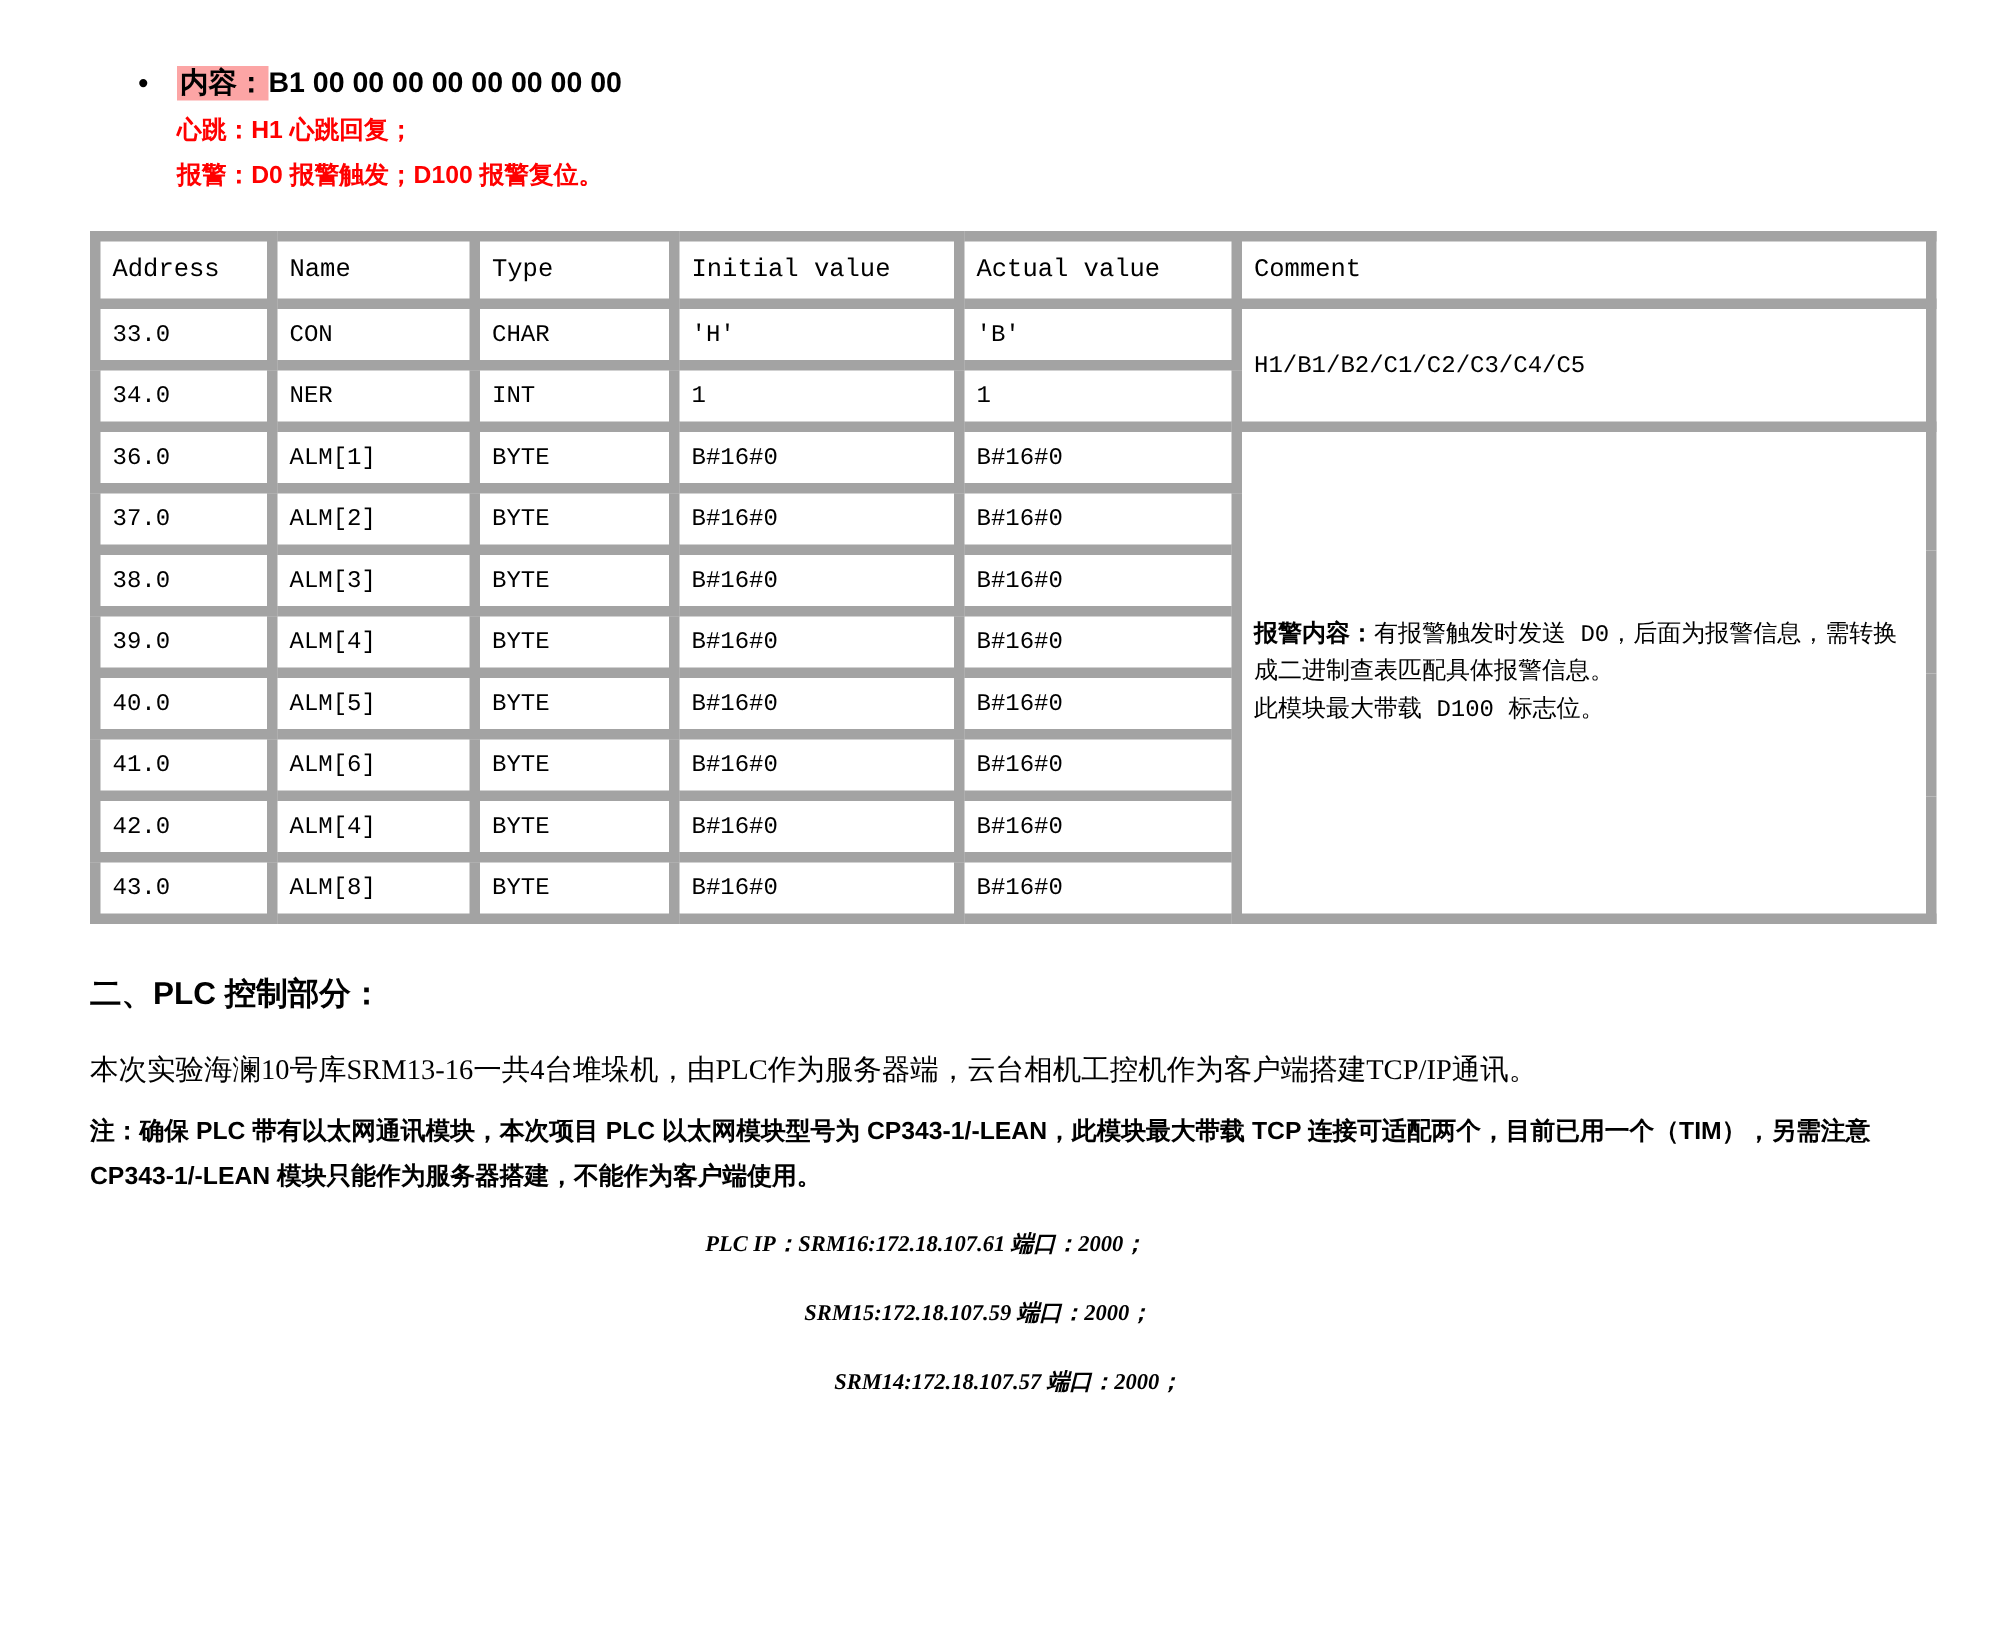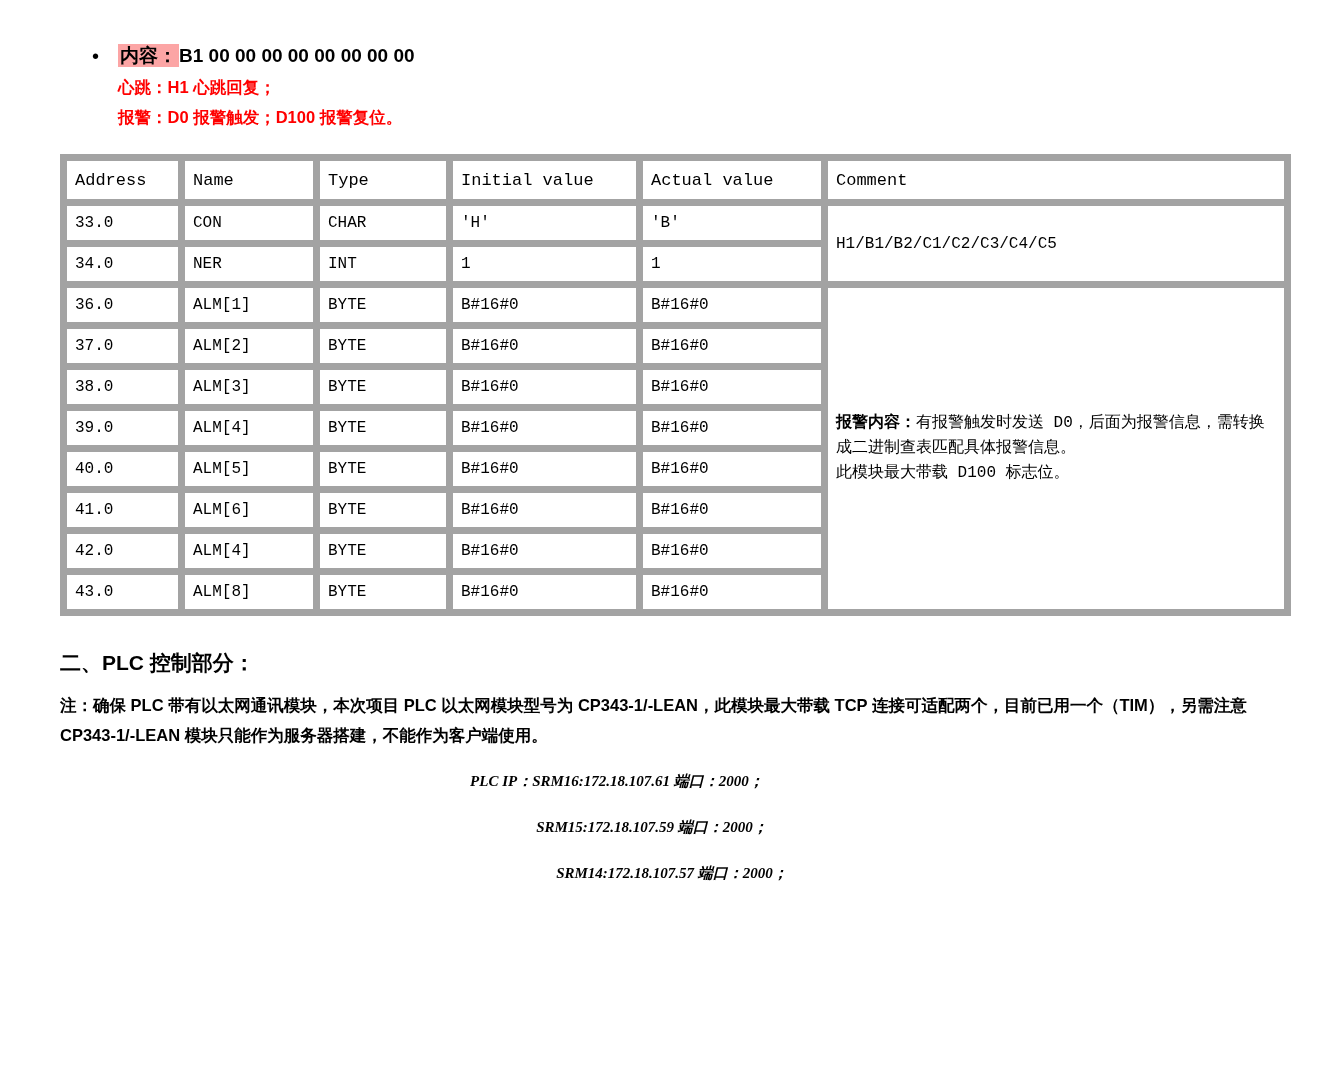--- a/index.html
+++ b/index.html
@@ -240,19 +240,20 @@
         <td>43.0</td>
         <td>ALM[8]</td>
         <td>BYTE</td>
         <td>B#16#0</td>
         <td>B#16#0</td>
       </tr>
     </tbody>
   </table>
 
   <h2 class="section">二、PLC 控制部分：</h2>
+  <p class="body-para">本次实验海澜10号库SRM13-16一共4台堆垛机，由PLC作为服务器端，云台相机工控机作为客户端搭建TCP/IP通讯。</p>
   <p class="note">注：确保 PLC 带有以太网通讯模块，本次项目 PLC 以太网模块型号为 CP343-1/-LEAN，此模块最大带载 TCP 连接可适配两个，目前已用一个（TIM），另需注意 CP343-1/-LEAN 模块只能作为服务器搭建，不能作为客户端使用。</p>
 
   <div class="ip-line ip-1">PLC IP：SRM16:172.18.107.61  端口：2000；</div>
   <div class="ip-line ip-2">SRM15:172.18.107.59  端口：2000；</div>
   <div class="ip-line ip-3">SRM14:172.18.107.57  端口：2000；</div>
 
 </div>
 
 </body></html>

